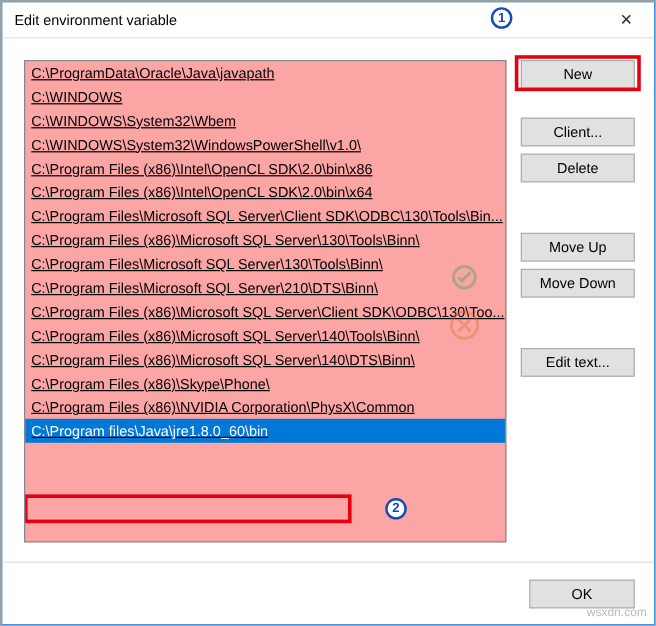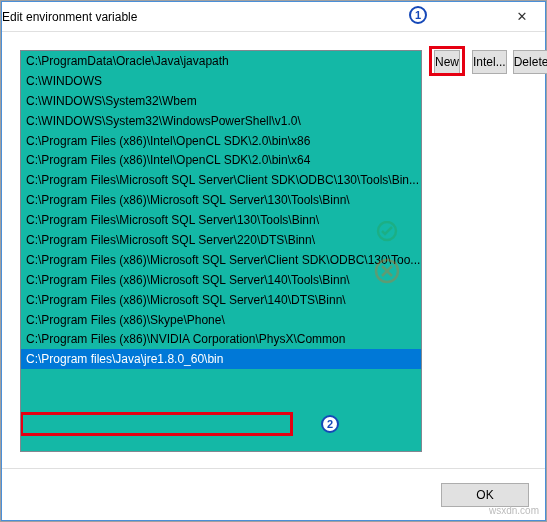--- a/index.html
+++ b/index.html
@@ -19,20 +19,21 @@
       background: #fff;
       border: 1px solid #4a8fd8;
       display: flex;
       flex-direction: column;
       position: relative;
     }
     .titlebar {
       height: 30px;
       display: flex;
       align-items: center;
+      padding-left: 10px;
       border-bottom: 1px solid #e0e0e0;
     }
     .title-text { font-size: 12px; color: #000; }
     .close-btn {
       margin-left: auto;
       width: 46px;
       height: 30px;
       display: flex;
       align-items: center;
       justify-content: center;
@@ -43,43 +44,44 @@
     }
     .content {
       flex: 1;
       display: flex;
       padding: 18px 16px 16px 18px;
       gap: 12px;
     }
     .listbox {
       flex: 1;
       border: 1px solid #828790;
-      background: #14b8a6;
+      background: #fca5a5;
       overflow: hidden;
       position: relative;
+      text-decoration: underline;
     }
     .list-item {
       height: 19.9px;
       line-height: 20px;
       padding-left: 5px;
       white-space: nowrap;
       overflow: hidden;
       text-overflow: ellipsis;
       font-size: 12px;
       color: #000;
       position: relative;
     }
     .list-item.selected {
       background: #0078d7;
       color: #fff;
     }
     .sidebar {
       width: 95px;
       display: flex;
-      flex-direction: row;
+      flex-direction: column;
       gap: 6px;
     }
     .btn {
       height: 24px;
       background: #e1e1e1;
       border: 1px solid #adadad;
       font-family: inherit;
       font-size: 12px;
       color: #000;
       cursor: pointer;
@@ -157,21 +159,21 @@
     <div class="listbox">
       <div class="list-item">C:\ProgramData\Oracle\Java\javapath</div>
       <div class="list-item">C:\WINDOWS</div>
       <div class="list-item">C:\WINDOWS\System32\Wbem</div>
       <div class="list-item">C:\WINDOWS\System32\WindowsPowerShell\v1.0\</div>
       <div class="list-item">C:\Program Files (x86)\Intel\OpenCL SDK\2.0\bin\x86</div>
       <div class="list-item">C:\Program Files (x86)\Intel\OpenCL SDK\2.0\bin\x64</div>
       <div class="list-item">C:\Program Files\Microsoft SQL Server\Client SDK\ODBC\130\Tools\Bin...</div>
       <div class="list-item">C:\Program Files (x86)\Microsoft SQL Server\130\Tools\Binn\</div>
       <div class="list-item">C:\Program Files\Microsoft SQL Server\130\Tools\Binn\</div>
-      <div class="list-item">C:\Program Files\Microsoft SQL Server\220\DTS\Binn\</div>
+      <div class="list-item">C:\Program Files\Microsoft SQL Server\210\DTS\Binn\</div>
       <div class="list-item">C:\Program Files (x86)\Microsoft SQL Server\Client SDK\ODBC\130\Too...</div>
       <div class="list-item">C:\Program Files (x86)\Microsoft SQL Server\140\Tools\Binn\</div>
       <div class="list-item">C:\Program Files (x86)\Microsoft SQL Server\140\DTS\Binn\</div>
       <div class="list-item">C:\Program Files (x86)\Skype\Phone\</div>
       <div class="list-item">C:\Program Files (x86)\NVIDIA Corporation\PhysX\Common</div>
       <div class="list-item selected">C:\Program files\Java\jre1.8.0_60\bin</div>
 
       <div class="hl-red hl-selected"></div>
       <div class="badge badge-2">2</div>
 
@@ -183,21 +185,21 @@
         <line x1="19" y1="45" x2="9" y2="55" stroke="#e06a1a" stroke-width="2.5"></line>
       </svg>
     </div>
 
     <div class="sidebar">
       <div style="position:relative">
         <button class="btn" style="width:100%">New</button>
         <div class="hl-red hl-new"></div>
       </div>
       <div class="gap-small"></div>
-      <button class="btn">Intel...</button>
+      <button class="btn">Client...</button>
       <button class="btn">Delete</button>
       <div class="gap-large"></div>
       <button class="btn">Move Up</button>
       <button class="btn">Move Down</button>
       <div class="gap-large"></div>
       <button class="btn">Edit text...</button>
     </div>
 
     <div class="badge badge-1">1</div>
   </div>

